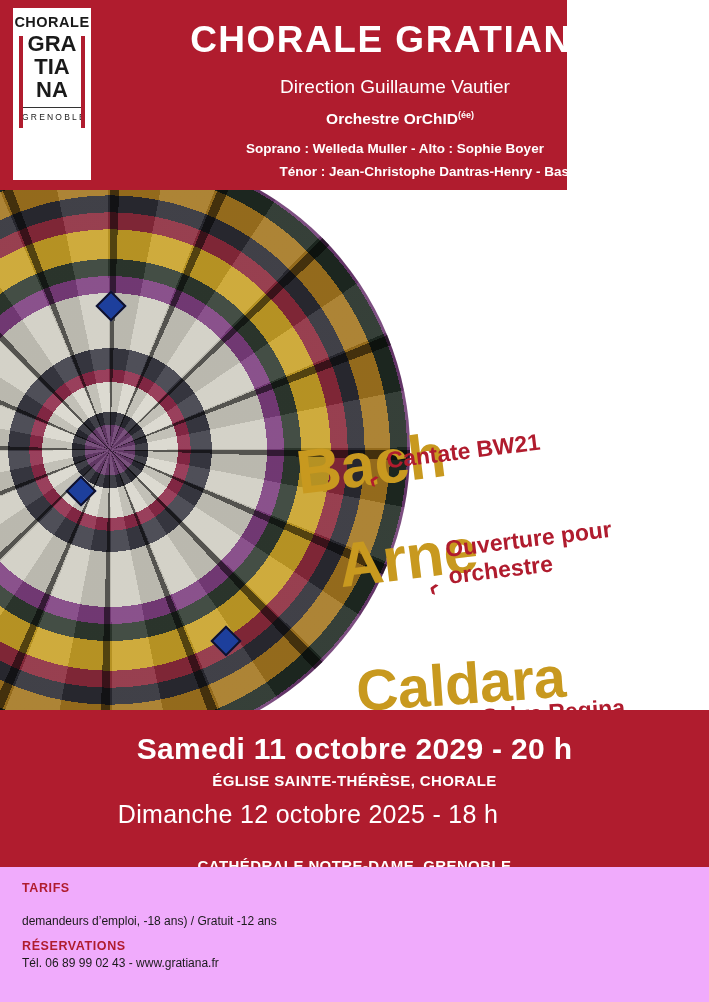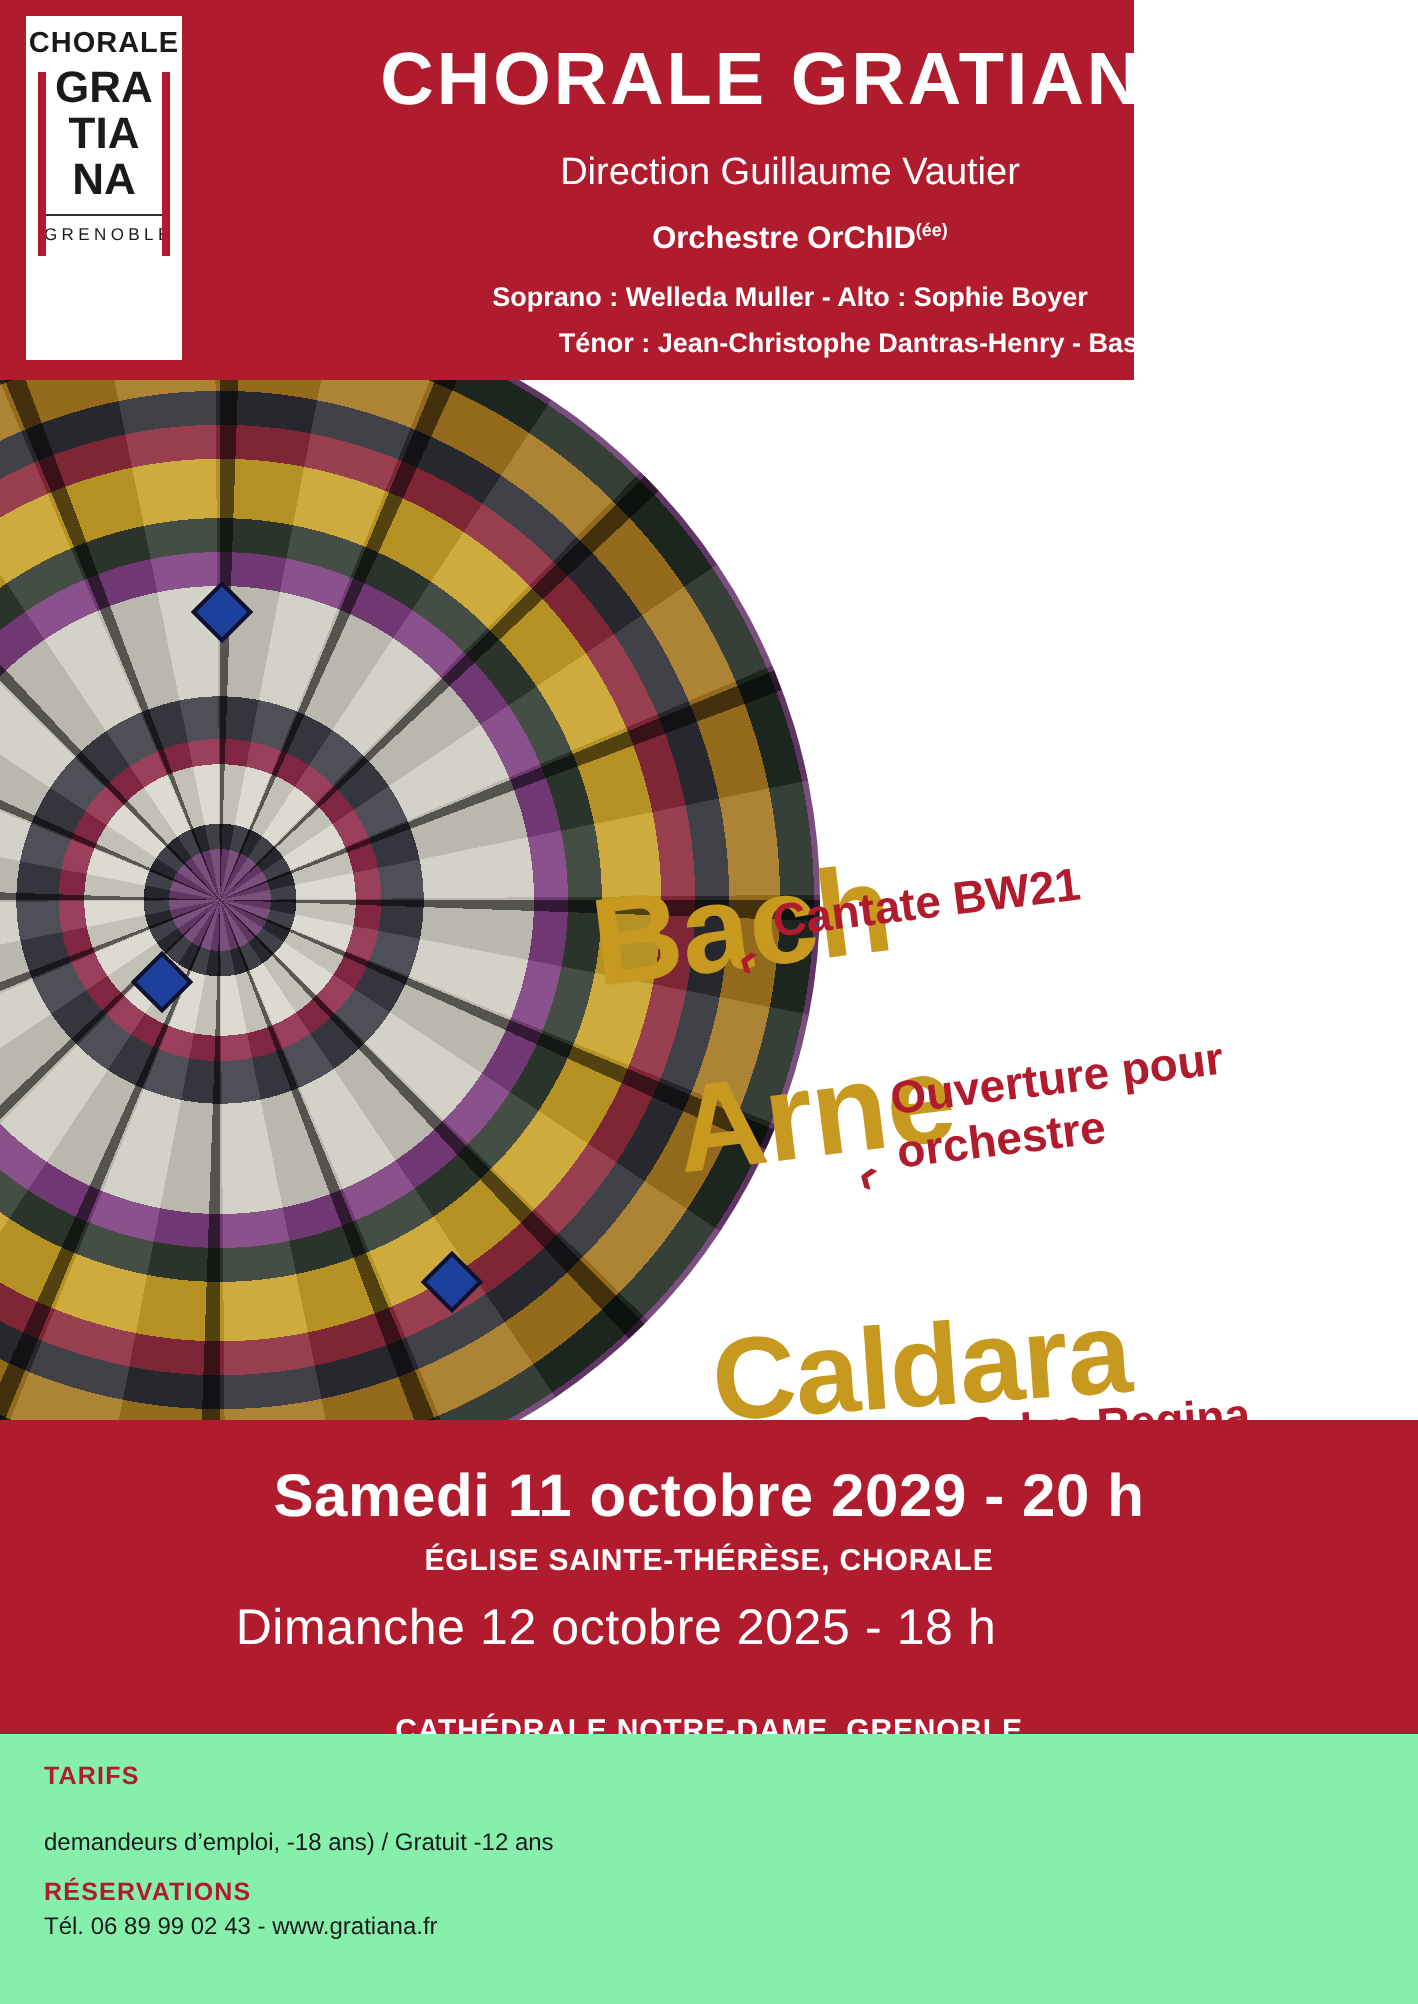--- a/index.html
+++ b/index.html
@@ -181,21 +181,21 @@
   }
   .date1 { position: absolute; left:0; top: 22px; width: 709px; font-size: 30px; font-weight: bold; letter-spacing: .3px;}
   .place1 { position: absolute; left:0; top: 62px; width: 709px; font-size: 15px; font-weight: bold; letter-spacing: .4px;}
   .date2 { position: absolute; left:0; top: 90px; width: 616px; font-size: 25px; font-weight: normal; letter-spacing: .3px;}
   .place2 { position: absolute; left:0; top: 130px; width: 709px; font-size: 15px; font-weight: bold; letter-spacing: .4px; margin-top: 17px;}
 
   
   .footer {
     position: absolute; left: 0; top: 867px;
     width: 709px; height: 135px;
-    background: #86efac;
+    background: #f0abfc;
   }
   .tarifs-title {
     position: absolute; left: 22px; top: 14px;
     font-size: 12.5px; font-weight: bold; color: #b01c2e; letter-spacing: .6px;
   }
   .tarifs-l1 {
     position: absolute; left: 22px; top: 31px;
     font-size: 12px; color: #1a1a1a;
   }
   .tarifs-l2 {

